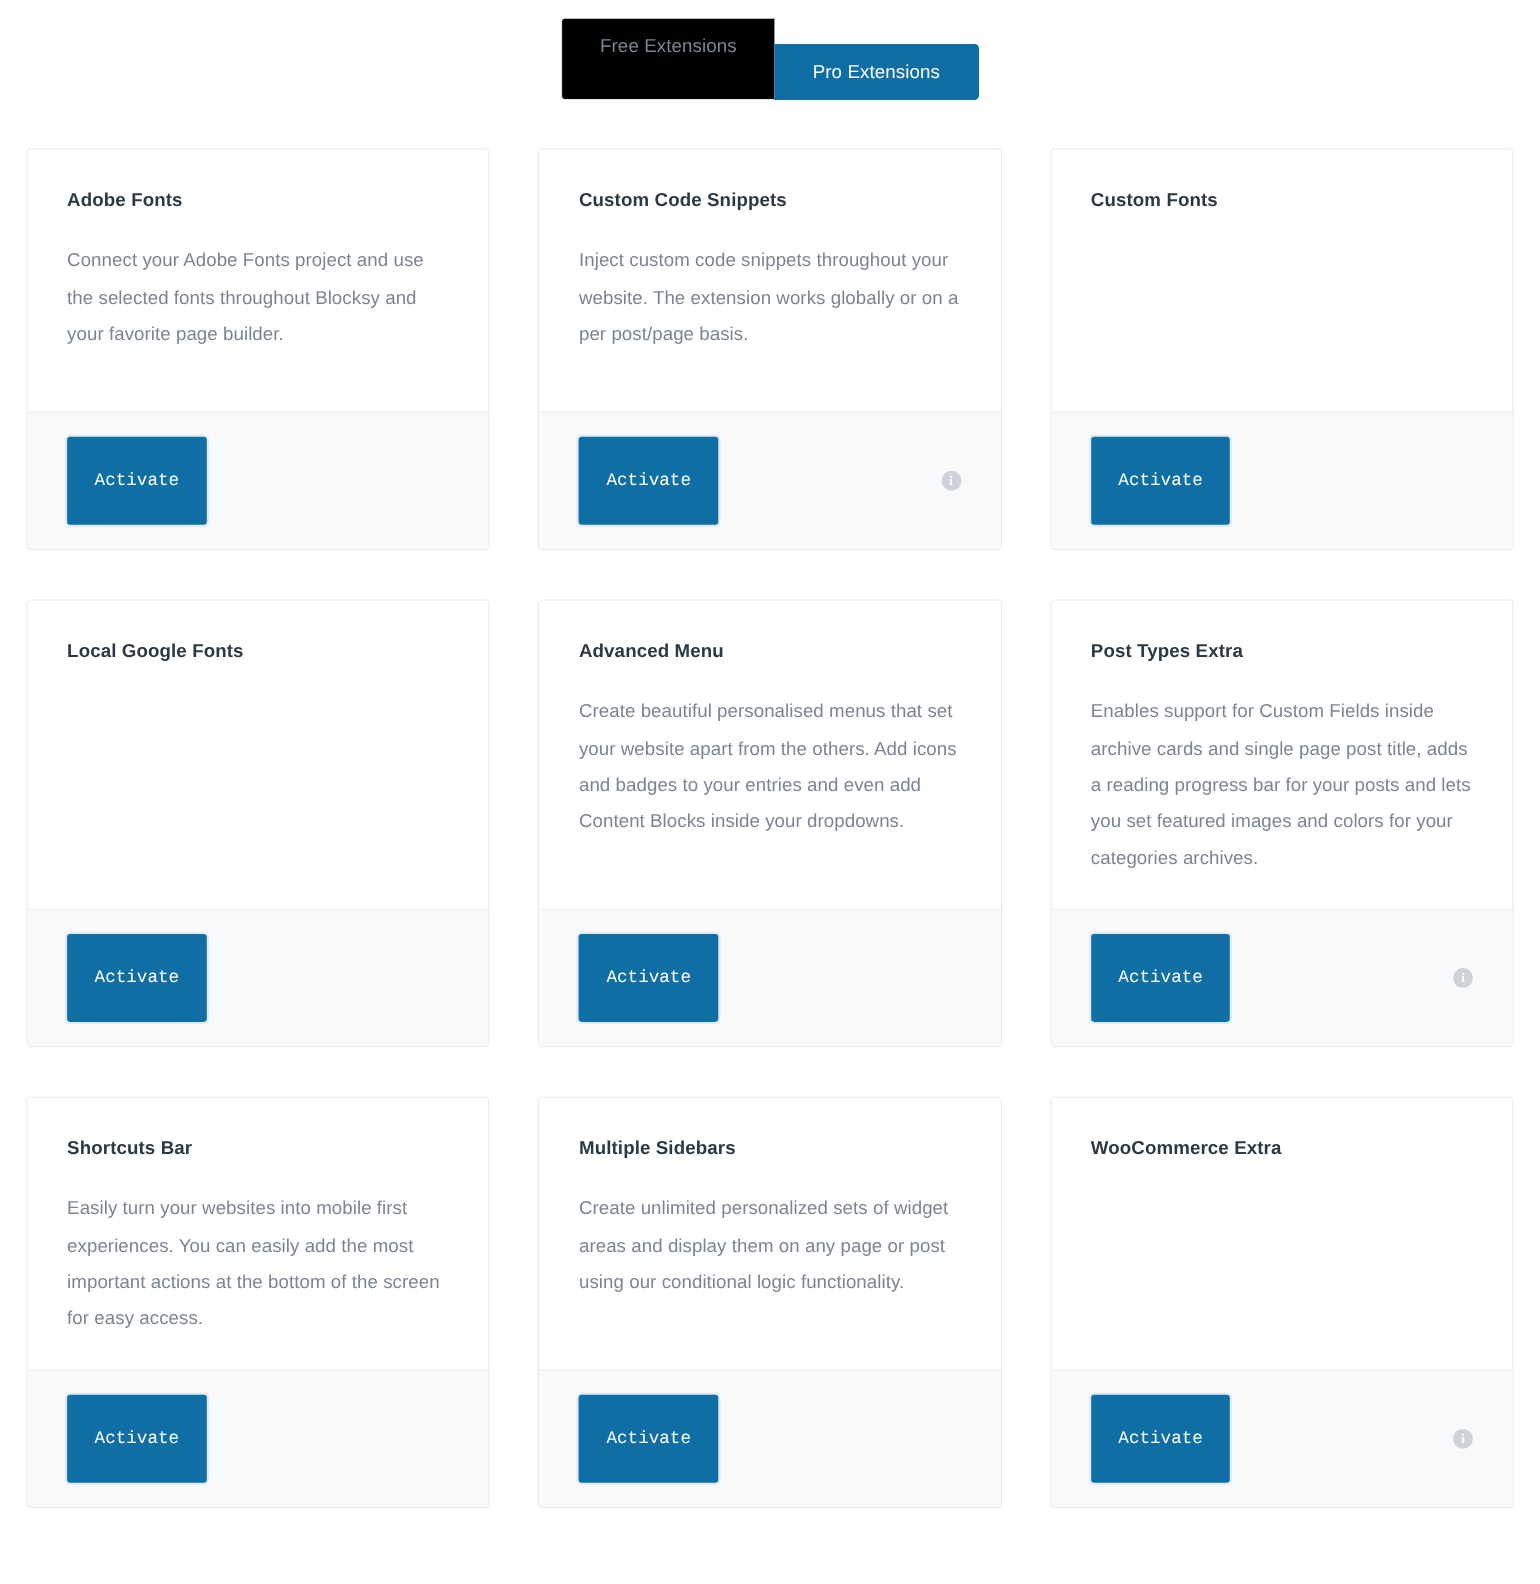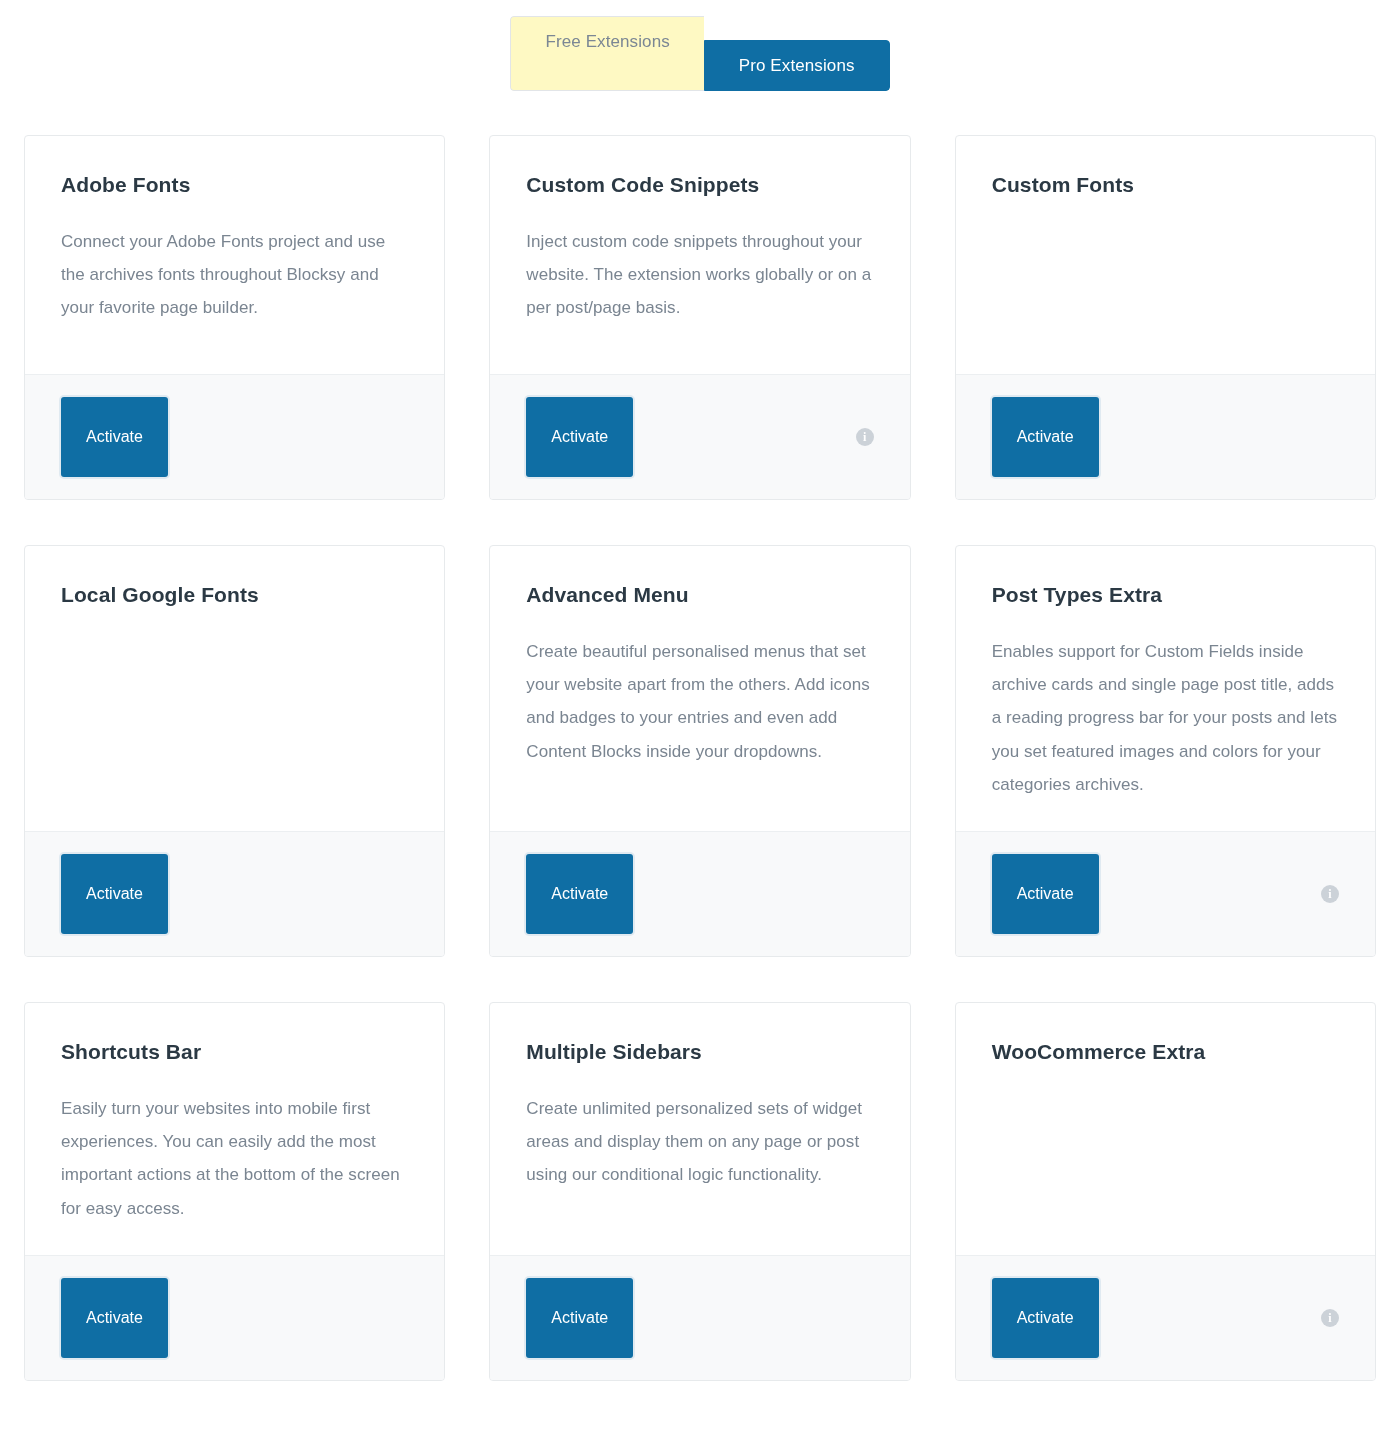--- a/index.html
+++ b/index.html
@@ -31,21 +31,21 @@
     display: flex;
     border-radius: 4px;
     overflow: hidden;
   }
   .tab {
     font-size: 17px;
     line-height: 1;
     padding: 16px 34px;
     cursor: pointer;
     border: 1px solid #e2e5e8;
-    background: #fef9c3;
+    background: #000000;
     color: #7b8794;
     letter-spacing: 0.1px;
     white-space: nowrap;
     user-select: none;
   }
   .tab:first-child {
     border-top-left-radius: 4px;
     border-bottom-left-radius: 4px;
     border-right: none;
   }
@@ -78,21 +78,21 @@
     overflow: hidden;
     min-height: 365px;
   }
 
   .card-body {
     padding: 36px 36px 30px 36px;
     flex: 1 1 auto;
   }
 
   .card-title {
-    font-size: 21px;
+    font-size: 17px;
     font-weight: bold;
     color: #2b3944;
     line-height: 1.2;
     margin-bottom: 28px;
     letter-spacing: 0.1px;
   }
 
   .card-desc {
     font-size: 17px;
     line-height: 1.95;
@@ -108,21 +108,21 @@
     align-items: center;
     justify-content: space-between;
     min-height: 96px;
   }
 
   .activate-btn {
     background: #0f6ea4;
     color: #ffffff;
     border: none;
     border-radius: 3px;
-    font-family: Liberation Sans, sans-serif;
+    font-family: Liberation Mono, monospace;
     font-size: 16px;
     line-height: 1;
     padding: 32px 25px;
     cursor: pointer;
     box-shadow: 0 0 0 2px rgba(15,110,164,0.10);
     white-space: nowrap;
   }
 
   .info-icon {
     width: 18px;
@@ -153,21 +153,21 @@
       <div class="tab">Free Extensions</div>
       <div class="tab active">Pro Extensions</div>
     </div>
   </div>
 
   <div class="grid">
 
     <div class="card">
       <div class="card-body">
         <div class="card-title">Adobe Fonts</div>
-        <div class="card-desc">Connect your Adobe Fonts project and use the archives fonts throughout Blocksy and your favorite page builder.</div>
+        <div class="card-desc">Connect your Adobe Fonts project and use the selected fonts throughout Blocksy and your favorite page builder.</div>
       </div>
       <div class="card-footer">
         <button class="activate-btn">Activate</button>
         <span class="footer-spacer"></span>
       </div>
     </div>
 
     <div class="card">
       <div class="card-body">
         <div class="card-title">Custom Code Snippets</div>

